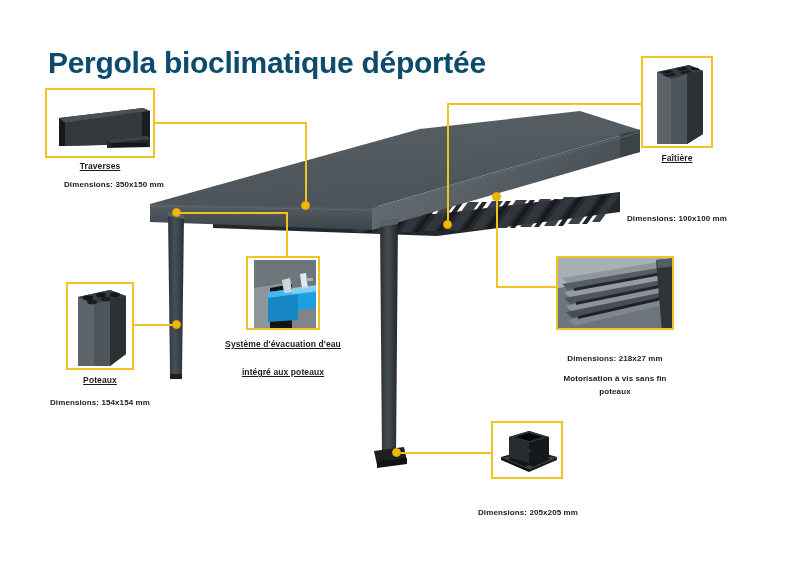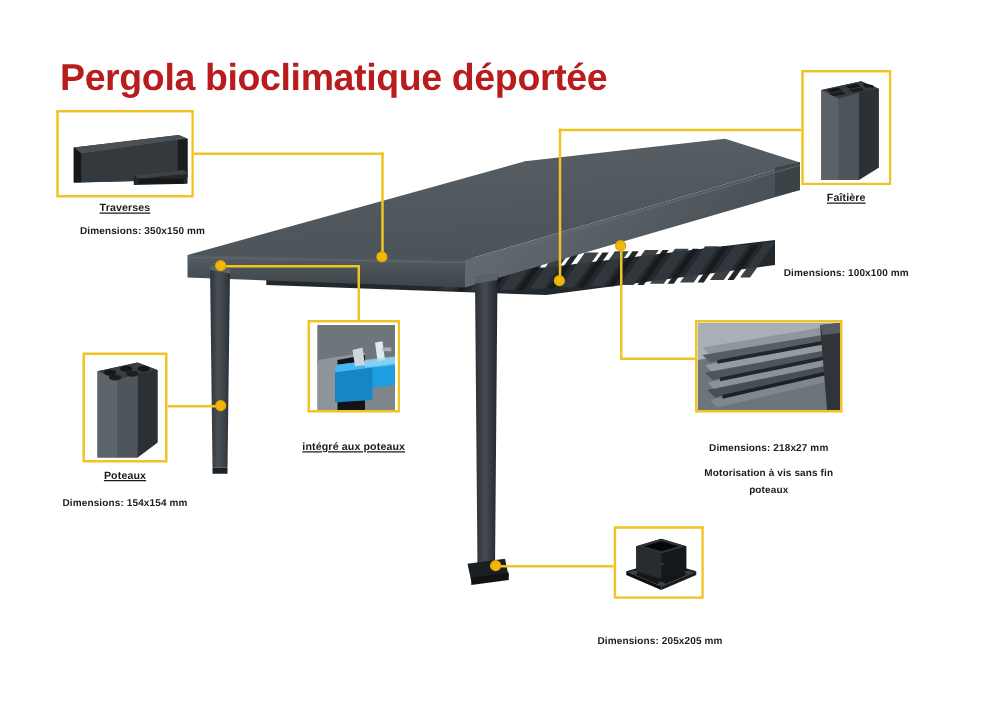--- a/index.html
+++ b/index.html
@@ -5,21 +5,21 @@
   html,body{margin:0;padding:0;background:#ffffff;}
   body{width:800px;height:566px;position:relative;overflow:hidden;
        font-family:"Liberation Sans","DejaVu Sans",sans-serif;}
 
   #stage{position:absolute;inset:0;width:800px;height:566px;background:#fff;}
 
   
   .title{
     position:absolute;left:48px;top:46px;
     font-size:30px;font-weight:700;letter-spacing:-0.3px;
-    color:#b91c1c;white-space:nowrap;
+    color:#0c4a6e;white-space:nowrap;
   }
 
   
   .frame{position:absolute;border:2.5px solid #f0c422;background:#ffffff;box-sizing:border-box;}
   .frame .photo{position:absolute;inset:0;overflow:hidden;}
 
   
   .cap{position:absolute;text-align:center;color:#1b1b1b;font-weight:700;
        font-size:8.5px;line-height:13px;letter-spacing:.1px;text-decoration:underline;}
   .dim{position:absolute;text-align:center;color:#1b1b1b;font-weight:700;
@@ -213,21 +213,22 @@
         <polygon points="20,34 68,28 68,50 20,56" fill="#1d9ee0"></polygon>
         <polygon points="20,34 68,28 68,34 20,40" fill="#47b8ef"></polygon>
         <polygon points="20,40 50,36 50,62 20,64" fill="#1686c4"></polygon>
         <polygon points="34,22 42,20 44,34 36,35" fill="#cfd6da"></polygon>
         <polygon points="52,16 58,15 60,30 54,31" fill="#e2e8ec"></polygon>
         <rect x="58" y="20" width="7" height="3" fill="#aab2b8"></rect>
         <polygon points="44,30 68,27 68,33 44,36" fill="#9fd8f2" opacity="0.7"></polygon>
       </svg>
     </div>
   </div>
-  <div class="cap" style="left:208px;top:351px;width:150px;">intégré aux poteaux</div>
+  <div class="cap" style="left:208px;top:338px;width:150px;">Système d'évacuation d'eau</div>
+  <div class="cap" style="left:208px;top:366px;width:150px;">intégré aux poteaux</div>
 
   <div class="frame" style="left:556px;top:256px;width:118px;height:74px;">
     <div class="photo">
       <svg viewBox="0 0 118 74" width="118" height="74">
         <rect width="118" height="74" fill="#c8cdd1"></rect>
         <polygon points="0,0 118,0 118,20 0,34" fill="#a8afb5"></polygon>
         <polygon points="0,30 118,12 118,74 0,74" fill="#6d757b"></polygon>
 
         <polygon points="4,20 100,4 106,9 10,26" fill="#8f979d"></polygon>
         <polygon points="4,26 100,10 106,15 10,32" fill="#565e64"></polygon>

